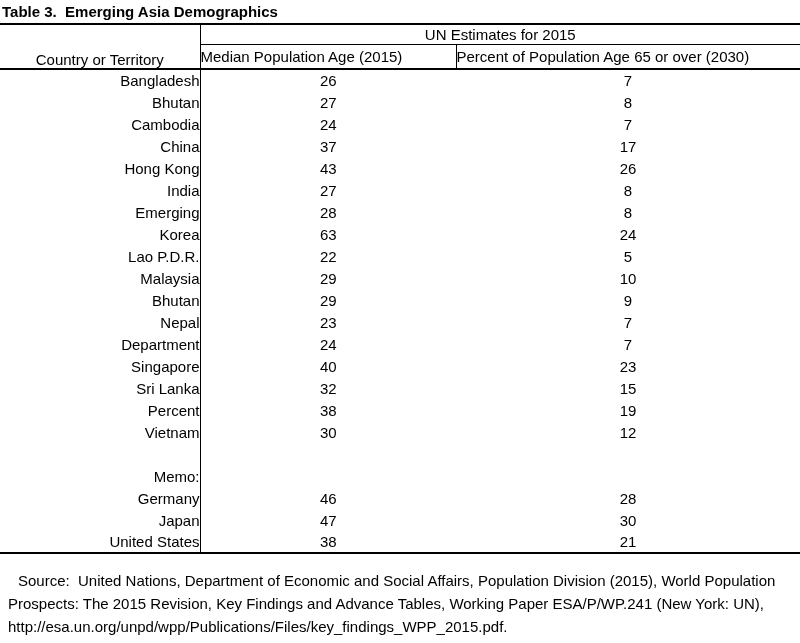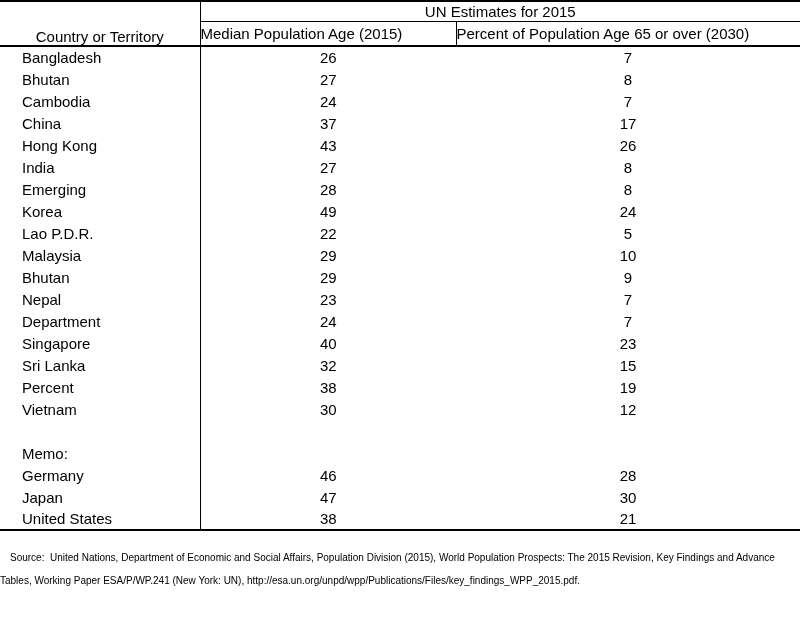--- a/index.html
+++ b/index.html
@@ -61,50 +61,51 @@
   th.col-head {
     text-align: left;
     vertical-align: middle;
     border-left: 1.5px solid #000;
     border-bottom: 2px solid #000;
   }
 
   
   tbody tr { height: 22px; }
   tbody td.country-cell {
-    text-align: left;
+    text-align: right;
     padding-left: 22px;
     vertical-align: middle;
   }
   tbody td.median-cell {
     text-align: center;
     vertical-align: middle;
     border-left: 1.5px solid #000;
   }
   tbody td.percent-cell {
     text-align: center;
     vertical-align: middle;
   }
   table.demo-table { border-bottom: 2px solid #000; }
 
   .source-note {
-    font-size: 10px;
+    font-size: 15px;
     line-height: 23px;
     margin-top: 15px;
-    padding-left: 0;
+    padding-left: 8px;
     text-indent: 10px;
     white-space: pre-wrap;
     overflow-wrap: break-word;
   }
 </style>
 </head>
 <body>
 
 <div class="page">
 
+  <div class="table-title">Table 3.  Emerging Asia Demographics</div>
 
   <table class="demo-table">
     <colgroup>
       <col class="c-country">
       <col class="c-median">
       <col class="c-percent">
     </colgroup>
     <thead>
       <tr class="group-row">
         <th class="country-head" rowspan="2">Country or Territory</th>
@@ -146,21 +147,21 @@
           <td class="median-cell">27</td>
           <td class="percent-cell">8</td>
         </tr>
         <tr>
           <td class="country-cell">Emerging</td>
           <td class="median-cell">28</td>
           <td class="percent-cell">8</td>
         </tr>
         <tr>
           <td class="country-cell">Korea</td>
-          <td class="median-cell">49</td>
+          <td class="median-cell">63</td>
           <td class="percent-cell">24</td>
         </tr>
         <tr>
           <td class="country-cell">Lao P.D.R.</td>
           <td class="median-cell">22</td>
           <td class="percent-cell">5</td>
         </tr>
         <tr>
           <td class="country-cell">Malaysia</td>
           <td class="median-cell">29</td>

